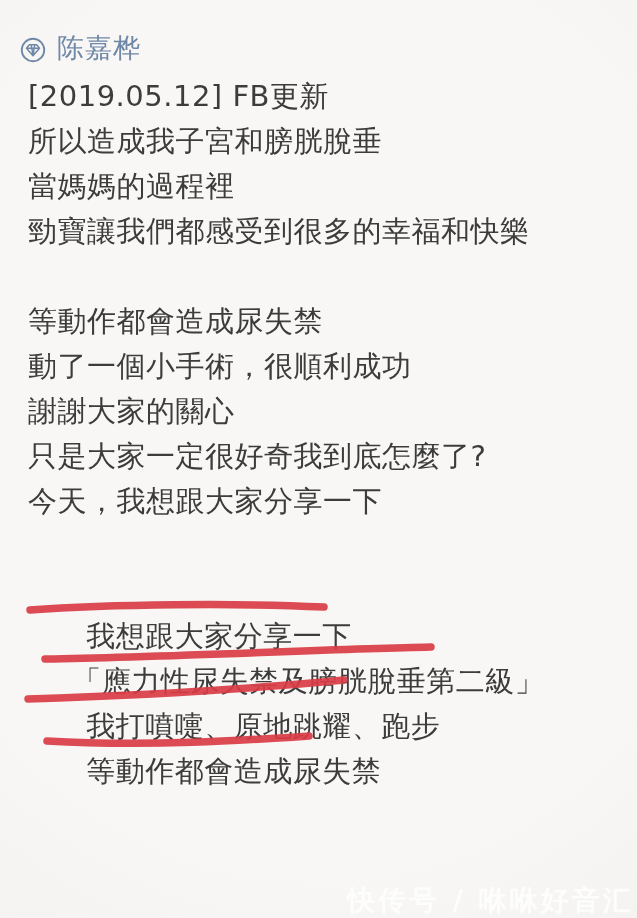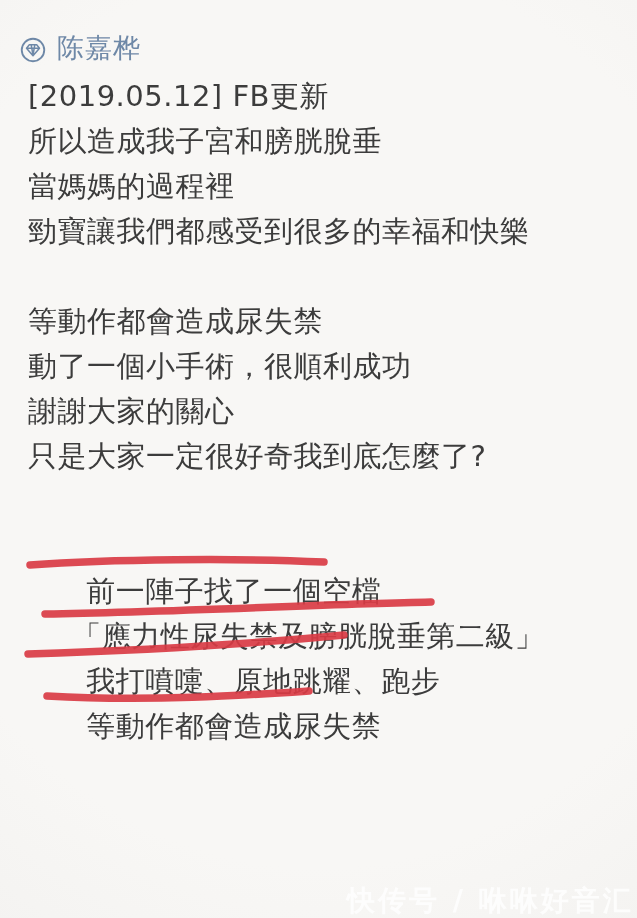--- a/index.html
+++ b/index.html
@@ -72,24 +72,25 @@
   <div class="post">
     <div class="line"><span>[2019.05.12] FB更新</span></div>
     <div class="line"><span>所以造成我子宮和膀胱脫垂</span></div>
     <div class="line"><span>當媽媽的過程裡</span></div>
     <div class="line"><span>勁寶讓我們都感受到很多的幸福和快樂</span></div>
     <div class="line"><span></span></div>
     <div class="line"><span>等動作都會造成尿失禁</span></div>
     <div class="line"><span>動了一個小手術，很順利成功</span></div>
     <div class="line"><span>謝謝大家的關心</span></div>
     <div class="line"><span>只是大家一定很好奇我到底怎麼了?</span></div>
+    <div class="line"><span>今天，我想跟大家分享一下</span></div>
     <div class="line"><span></span></div>
 
     <div class="line">
-      <span>前一陣子找了一個空檔</span>
+      <span>我想跟大家分享一下</span>
       <svg class="redline" viewBox="0 0 470 60">
           <path d="M30 41 C 110 35, 240 34, 324 38"></path>
         </svg>
     </div>
     <div class="line bracket">
       <span>「應力性尿失禁及膀胱脫垂第二級」</span>
       <svg class="redline" viewBox="0 0 470 60">
           <path d="M45 45 C 170 43, 330 35, 431 33"></path>
         </svg>
     </div>

